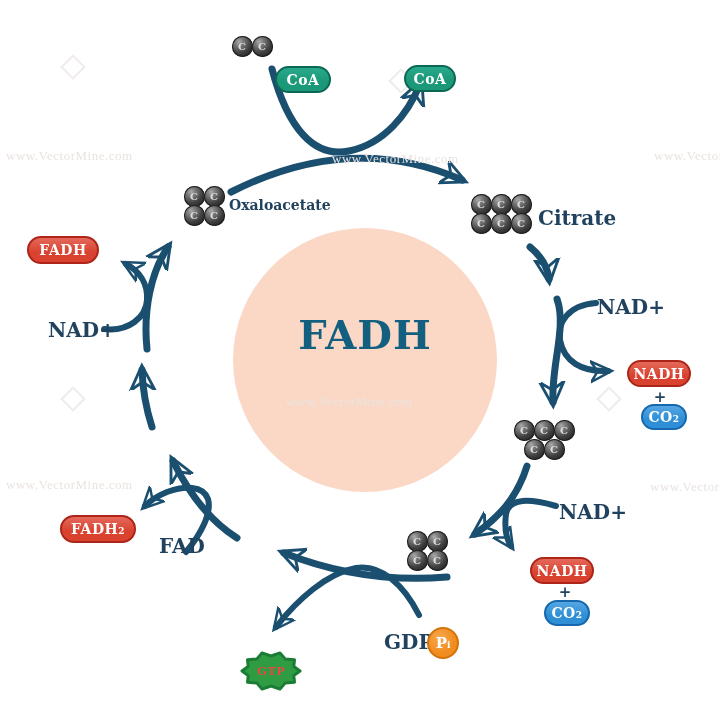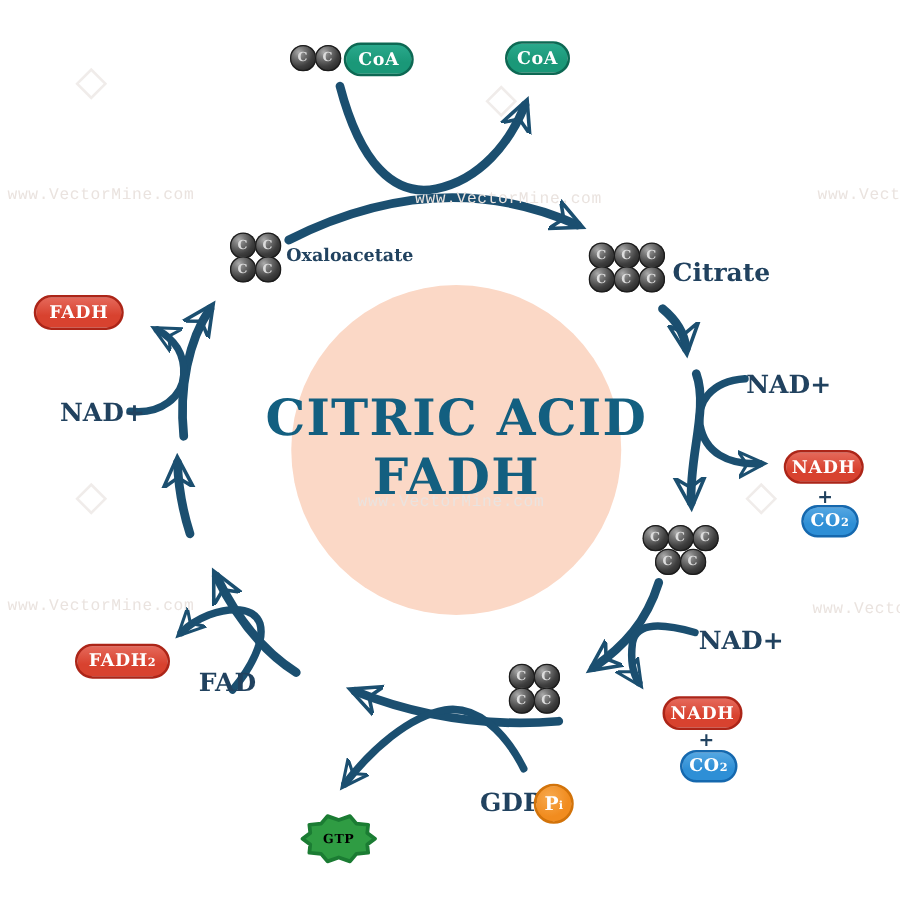--- a/index.html
+++ b/index.html
@@ -30,49 +30,48 @@
   .ball{width:21px;height:21px;border-radius:50%;margin:0 -0.5px;
     background:radial-gradient(circle at 34% 28%, #ababab 0%, #7d7d7d 20%, #3f3f3f 55%, #151515 100%);
     box-shadow:inset 0 0 0 1px #1c1c1c;
     color:#dcdcdc;font-size:10px;font-weight:bold;
     display:flex;align-items:center;justify-content:center;}
 
   .pill{position:absolute;border-radius:15px;color:#fff;font-weight:bold;font-size:14px;
     display:flex;align-items:center;justify-content:center;letter-spacing:.5px;box-sizing:border-box;}
   .pill sub{font-size:9px;line-height:0;transform:translateY(2px);}
   .pill.red{background:linear-gradient(180deg,#e5695b 0%,var(--red) 60%);border:2.5px solid var(--red-border);}
-  .pill.green{background:linear-gradient(180deg,#2aa98c 0%,var(--green) 60%);border:2.5px solid var(--green-border);}
+  .pill.green{background:linear-gradient(180deg,#2aa98c 0%,var(--green) 60%);border:2.5px solid var(--green-border);margin-top:32px;}
   .pill.blue{background:linear-gradient(180deg,#55a7e2 0%,var(--blue) 60%);border:2.5px solid var(--blue-border);}
 
   .diagram-label{position:absolute;color:var(--label);font-weight:bold;font-size:20px;white-space:nowrap;}
   .plus-sign{position:absolute;width:18px;text-align:center;color:var(--label);font-weight:bold;font-size:15px;}
 
   .pi-circle{position:absolute;left:427px;top:627px;width:32px;height:32px;border-radius:50%;
     background:radial-gradient(circle at 38% 32%,#f7a94e 0%,var(--orange) 60%);
     border:2px solid var(--orange-border);box-sizing:border-box;
     color:#fff;font-weight:bold;font-size:15px;display:flex;align-items:center;justify-content:center;}
   .pi-circle sub{font-size:9px;line-height:0;transform:translateY(2px);}
 
   .gtp-wrap{position:absolute;left:240px;top:649px;width:62px;height:44px;}
   .gtp-wrap svg{position:absolute;left:0;top:0;}
   .gtp-text{position:absolute;left:0;top:0;width:62px;height:44px;display:flex;align-items:center;
-    justify-content:center;color:#000000;font-weight:bold;font-size:10px;letter-spacing:.5px;}
+    justify-content:center;color:#ef4444;font-weight:bold;font-size:13px;letter-spacing:.5px;font-family:Liberation Serif, serif;}
 
   .watermark{position:absolute;color:var(--watermark);font-size:13px;letter-spacing:.5px;
-    font-family:Liberation Mono, monospace;white-space:nowrap;}
+    font-family:Liberation Serif, serif;white-space:nowrap;}
   .faint-mark{position:absolute;width:14px;height:14px;border:2.5px solid #f0ecea;transform:rotate(45deg);}
 </style>
 </head>
 <body>
 
 <div class="stage">
 
   <div class="center-circle"></div>
   <div class="title-block">
-    <div>CITRIC ACID</div>
     <div>FADH</div>
   </div>
 
   <svg class="arrows" width="720" height="720" viewBox="0 0 720 720">
     <defs>
       <marker id="ah" viewBox="0 0 10 10" refX="7" refY="5" markerWidth="4.1" markerHeight="4.1" orient="auto">
         <path d="M0,0.8 L8.6,5 L0,9.2 L2.8,5 Z" fill="#1b4f70" stroke="none"></path>
       </marker>
     </defs>
     <path class="main-arrow" d="M 231 192 Q 352 131 462 180" marker-end="url(#ah)"></path>

